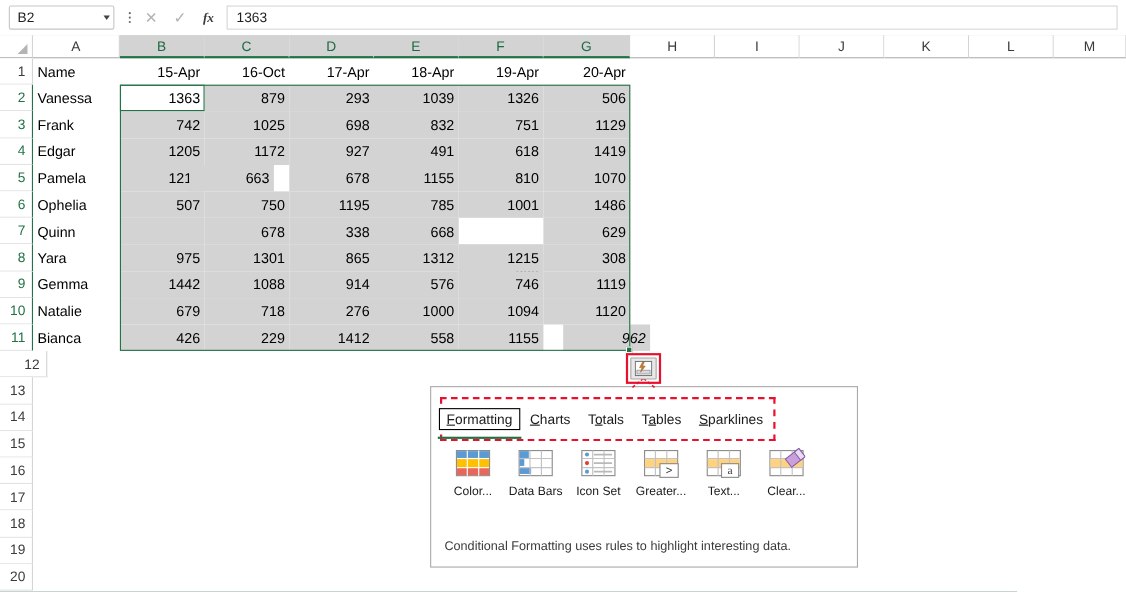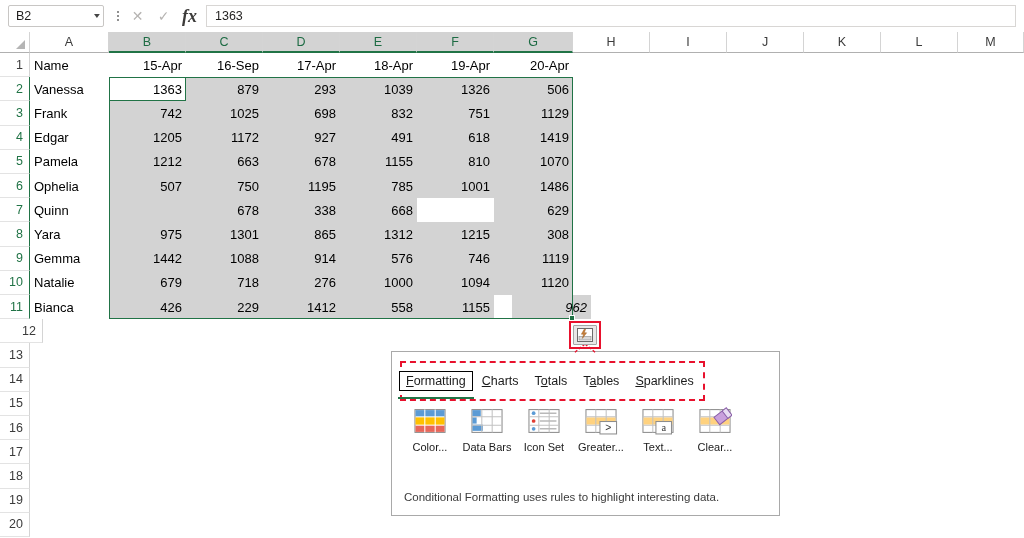--- a/index.html
+++ b/index.html
@@ -25,21 +25,21 @@
     padding: 0 4px 0 7px; font-size: 12.5px; color: #201f1e;
   }
   .name-box .chev { font-size: 8px; color: #444; line-height: 1; transform: scaleX(1.45); }
   .kebab {
     width: 16px; margin-left: 6px; display: flex; flex-direction: column;
     align-items: center; justify-content: center; gap: 2px;
   }
   .kebab i { display:block; width:2px; height:2px; background:#6b6b6b; border-radius:50%; }
   .fbtns { display: flex; align-items: center; gap: 11px; margin-left: 4px; }
   .fbtn { font-size: 14px; color: #b6b4b2; line-height: 1; width: 15px; text-align: center; }
-  .fbtn.fx { font-family: "Liberation Serif", serif; font-style: italic; font-size: 18px; color:#3b3a39; font-weight:700; }
+  .fbtn.fx { font-family: "Liberation Serif", serif; font-style: italic; font-size: 12px; color:#3b3a39; font-weight:700; }
   .formula-input {
     margin-left: 9px; flex: 1; height: 22px; margin-right: 8px;
     border: 1px solid #d8d6d4; border-left: 1px solid #d8d6d4; background:#fff;
     display: flex; align-items: center; padding-left: 8px;
     font-size: 12.5px; color: #201f1e;
   }
 
   
   .grid-wrap { position: absolute; left: 0; top: 32px; width: 1024px; height: 506px; background:#fff; }
 
@@ -273,21 +273,21 @@
         </div>
       </div>
     <div id="cells">
         <div class="cell txt" style="left: 30px; width: 79px; top: 21px; height: 24.2px;">
           <span>Name</span>
         </div>
         <div class="cell num" style="left: 109px; width: 77px; top: 21px; height: 24.2px;">
           <span>15-Apr</span>
         </div>
         <div class="cell num" style="left: 186px; width: 77px; top: 21px; height: 24.2px;">
-          <span>16-Sep</span>
+          <span>16-Oct</span>
         </div>
         <div class="cell num" style="left: 263px; width: 77px; top: 21px; height: 24.2px;">
           <span>17-Apr</span>
         </div>
         <div class="cell num" style="left: 340px; width: 77px; top: 21px; height: 24.2px;">
           <span>18-Apr</span>
         </div>
         <div class="cell num" style="left: 417px; width: 77px; top: 21px; height: 24.2px;">
           <span>19-Apr</span>
         </div>
@@ -356,21 +356,21 @@
         </div>
         <div class="cell num shaded" style="left: 494px; width: 79px; top: 93.6px; height: 24.2px;">
           <span>1419</span>
         </div>
         <div class="cell txt" style="left: 30px; width: 79px; top: 117.8px; height: 24.2px;">
           <span>Pamela</span>
         </div>
         <div class="cell num shaded" style="left: 109px; width: 77px; top: 117.8px; height: 24.2px;">
           <span>1212</span>
         </div>
-        <div class="cell num shaded" style="left: 186px; width: 77px; top: 117.8px; height: 24.2px; justify-content: flex-end;">
+        <div class="cell num shaded" style="left: 172px; width: 77px; top: 117.8px; height: 24.2px; justify-content: flex-end;">
           <span>663</span>
         </div>
         <div class="cell num shaded" style="left: 263px; width: 77px; top: 117.8px; height: 24.2px;">
           <span>678</span>
         </div>
         <div class="cell num shaded" style="left: 340px; width: 77px; top: 117.8px; height: 24.2px;">
           <span>1155</span>
         </div>
         <div class="cell num shaded" style="left: 417px; width: 77px; top: 117.8px; height: 24.2px;">
           <span>810</span>

